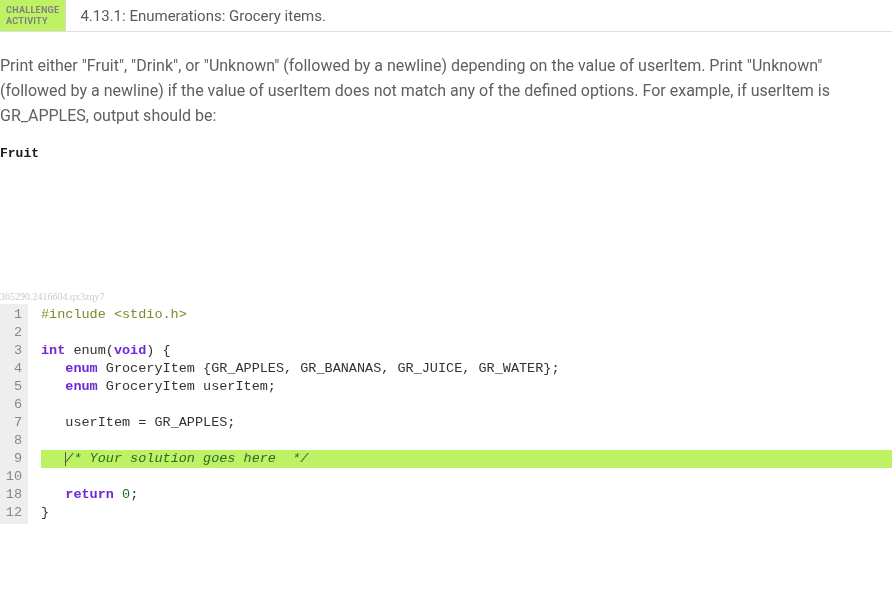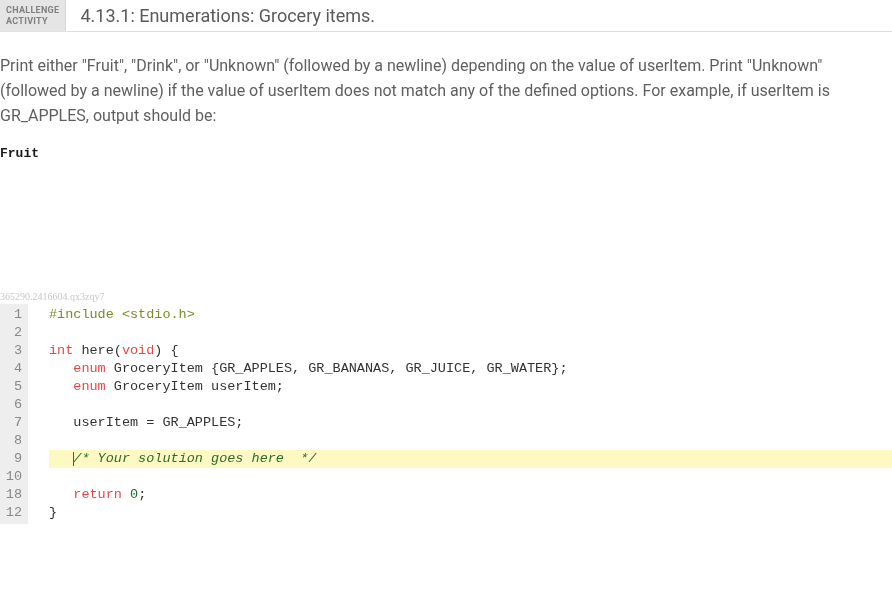--- a/index.html
+++ b/index.html
@@ -15,38 +15,38 @@
       height: 593px;
       overflow: hidden;
     }
     .header {
       display: flex;
       align-items: stretch;
       border-bottom: 1px solid #e0e0e0;
       height: 32px;
     }
     .challenge-label {
-      background: #e5e5e5;
+      background: #bef264;
       color: #808080;
       font-size: 9px;
       font-weight: 700;
       letter-spacing: 0.3px;
       line-height: 1.2;
       padding: 3px 6px;
       display: flex;
       flex-direction: column;
       justify-content: center;
       align-items: flex-start;
       border-right: 1px solid #d8d8d8;
     }
     .activity-title {
       padding: 0 14px;
       display: flex;
       align-items: center;
-      font-size: 18px;
+      font-size: 15px;
       color: #5a5a5a;
     }
     .content {
       padding: 22px 0 0 0;
     }
     .instructions {
       font-size: 16px;
       color: #5f5f5f;
       line-height: 1.55;
       margin-bottom: 18px;
@@ -77,33 +77,33 @@
       text-align: right;
       padding: 2px 6px 2px 4px;
       user-select: none;
       min-width: 28px;
     }
     .gutter div {
       height: 18px;
     }
     .code-area {
       background: #ffffff;
-      padding: 2px 0 2px 21px;
+      padding: 2px 0 2px 13px;
       flex: 1;
       position: relative;
     }
     .code-line {
       height: 18px;
       white-space: pre;
       color: #333333;
     }
     .code-line.highlighted {
-      background: #fef9c3;
+      background: #bef264;
     }
-    .tok-keyword { color: #ef4444; font-weight: normal; }
+    .tok-keyword { color: #6d28d9; font-weight: bold; }
     .tok-preproc { color: #7d8b28; }
     .tok-num { color: #166b23; }
     .tok-comment { color: #2c6b2c; font-style: italic; }
     .cursor-mark {
       display: inline-block;
       border-left: 1px solid #555;
       margin-right: -1px;
       height: 14px;
       vertical-align: text-bottom;
     }
@@ -136,21 +136,21 @@
       <div>7</div>
       <div>8</div>
       <div>9</div>
       <div>10</div>
       <div>18</div>
       <div>12</div>
     </div>
     <div class="code-area">
       <div class="code-line"><span class="tok-preproc">#include</span><span class="tok-preproc"> &lt;stdio.h&gt;</span></div>
       <div class="code-line"></div>
-      <div class="code-line"><span class="tok-keyword">int</span><span> here(</span><span class="tok-keyword">void</span><span>) {</span></div>
+      <div class="code-line"><span class="tok-keyword">int</span><span> enum(</span><span class="tok-keyword">void</span><span>) {</span></div>
       <div class="code-line"><span>   </span><span class="tok-keyword">enum</span><span> GroceryItem {GR_APPLES, GR_BANANAS, GR_JUICE, GR_WATER};</span></div>
       <div class="code-line"><span>   </span><span class="tok-keyword">enum</span><span> GroceryItem userItem;</span></div>
       <div class="code-line"></div>
       <div class="code-line"><span>   </span><span>userItem = GR_APPLES;</span></div>
       <div class="code-line"></div>
       <div class="code-line highlighted"><span>   </span><span class="cursor-mark"></span><span class="tok-comment">/* Your solution goes here  */</span></div>
       <div class="code-line"></div>
       <div class="code-line"><span>   </span><span class="tok-keyword">return</span><span class="tok-num"> 0</span><span>;</span></div>
       <div class="code-line"><span>}</span></div>
     </div>

